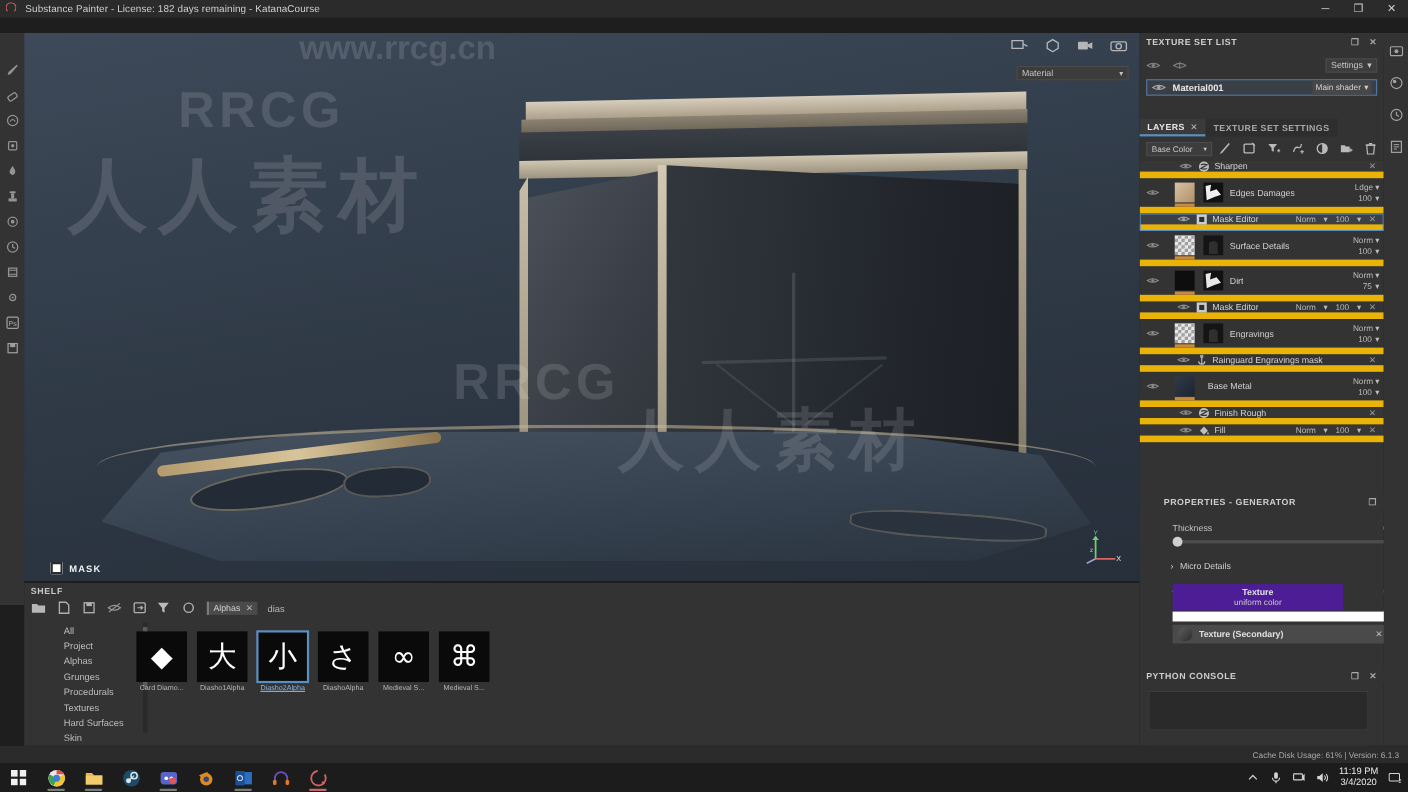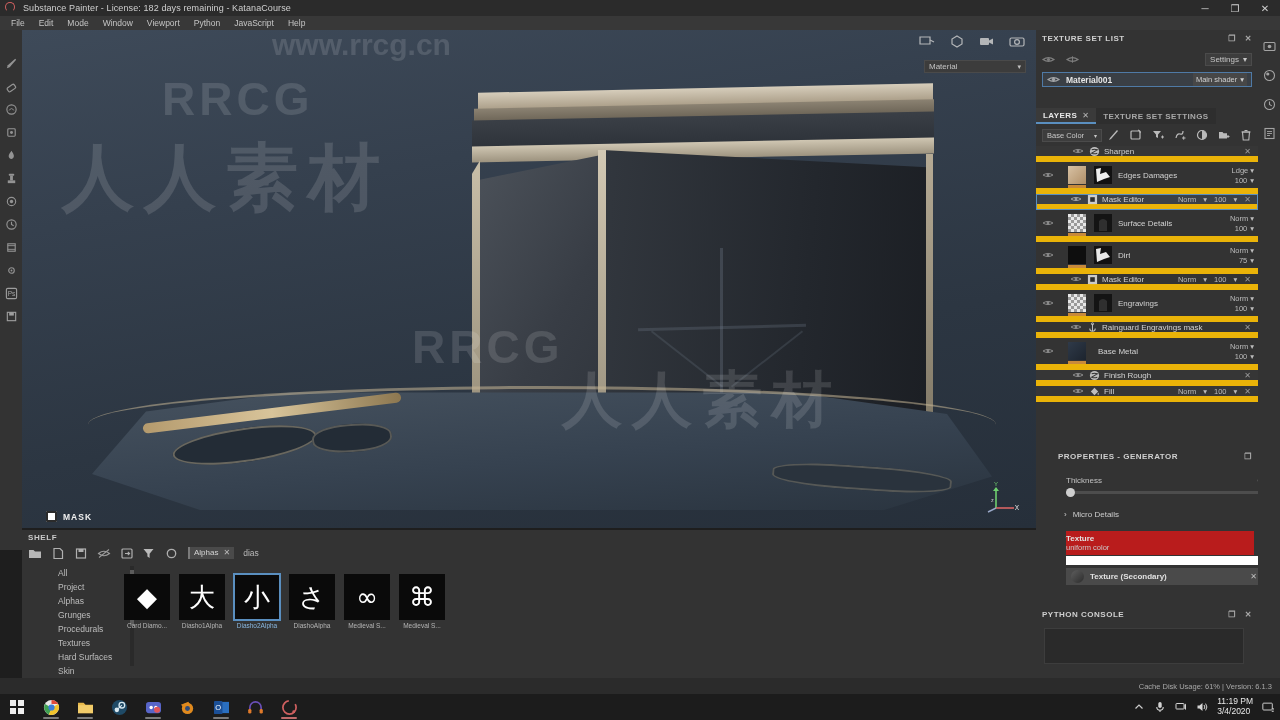--- a/index.html
+++ b/index.html
@@ -198,22 +198,22 @@
     background-size:6px 6px; background-position:0 0,3px 3px; }
 
   .props { position:absolute; left:16px; top:418px; width:222px; height:156px; }
   .prop-label { font-size:8px; color:#c2c2c2; }
   .slider-row { position:absolute; left:14px; top:28px; width:196px; }
   .slider-track { position:relative; margin-top:6px; height:3px; background:#4d4d4d; }
   .slider-knob { position:absolute; left:0; top:-3px; width:9px; height:9px;
     border-radius:50%; background:#cfcfcf; }
   .sec { position:absolute; left:12px; display:flex; align-items:center; gap:6px;
     font-size:8px; color:#cdcdcd; }
-  .tex-box { position:absolute; left:14px; top:83px; width:188px; height:24px;
-    background:#b91c1c; display:flex; flex-direction:column; align-items:flex-start;
+  .tex-box { position:absolute; left:14px; top:83px; width:155px; height:24px;
+    background:#4c1d95; display:flex; flex-direction:column; align-items:center;
     justify-content:center; }
   .tex-t1 { font-size:8px; color:#e2e2e2; font-weight:bold; }
   .tex-t2 { font-size:7.5px; color:#c9c9c9; }
   .tex-white { position:absolute; left:14px; top:108px; width:196px; height:9px;
     background:#ffffff; }
   .tex-sec { position:absolute; left:14px; top:120px; width:196px; height:17px;
     background:#4a4a4a; display:flex; align-items:center; gap:6px; padding:0 5px; }
   .tex-sec-th { width:13px; height:13px; border-radius:50%;
     background:linear-gradient(135deg,#5e5e5e,#2c2c2c); }
   .tex-sec-nm { font-size:8px; color:#e0e0e0; font-weight:bold; }
@@ -240,21 +240,21 @@
   .status-txt { margin-left:auto; margin-right:8px; font-size:7.5px; color:#a8a8a8; }
 
   
   .taskbar { position:absolute; left:0; top:694px; width:1280px; height:26px;
     background:#1c1c1c; display:flex; align-items:center; }
   .tk-btn { width:34px; height:26px; display:flex; align-items:center; justify-content:center;
     position:relative; }
   .tk-btn .ul { position:absolute; bottom:1px; left:9px; width:16px; height:2px; border-radius:1px; }
   .tray { margin-left:auto; display:flex; align-items:center; gap:9px; padding-right:6px; }
   .tray-i { width:12px; height:12px; opacity:.9; }
-  .clock { font-size:8.5px; color:#e8e8e8; line-height:1.15; text-align:left; }
+  .clock { font-size:8.5px; color:#e8e8e8; line-height:1.15; text-align:center; }
 
   
   .wm { position:absolute; pointer-events:none; font-weight:bold;
     color:rgba(255,255,255,.13); white-space:nowrap; user-select:none; }
   .wm-cn { font-family:"DejaVu Sans", sans-serif; }
 </style>
 </head>
 <body>
 
 <div id="app">
@@ -264,30 +264,20 @@
         <div class="ring"></div>
       </div>
     <div class="tb-title">Substance Painter - License: 182 days remaining - KatanaCourse</div>
     <div class="tb-btns">
       <div class="tb-btn">─</div>
       <div class="tb-btn">❐</div>
       <div class="tb-btn close">✕</div>
     </div>
   </div>
 
-  <div class="menubar">
-    <div class="menu-item">File</div>
-    <div class="menu-item">Edit</div>
-    <div class="menu-item">Mode</div>
-    <div class="menu-item">Window</div>
-    <div class="menu-item">Viewport</div>
-    <div class="menu-item">Python</div>
-    <div class="menu-item">JavaScript</div>
-    <div class="menu-item">Help</div>
-  </div>
 
   <div class="lefttool">
     <div class="lt-ico">
         <svg width="13" height="13" viewBox="0 0 14 14">
           <path d="M2 12 L5 11 L12 3 L11 2 L3 9 Z" fill="#cfcfcf"></path>
         </svg>
       </div>
     <div class="lt-ico">
         <svg width="13" height="13" viewBox="0 0 14 14">
           <rect x="2" y="6" width="9" height="5" rx="1.5" transform="rotate(-35 7 8)" fill="none" stroke="#cfcfcf" stroke-width="1.3"></rect>

